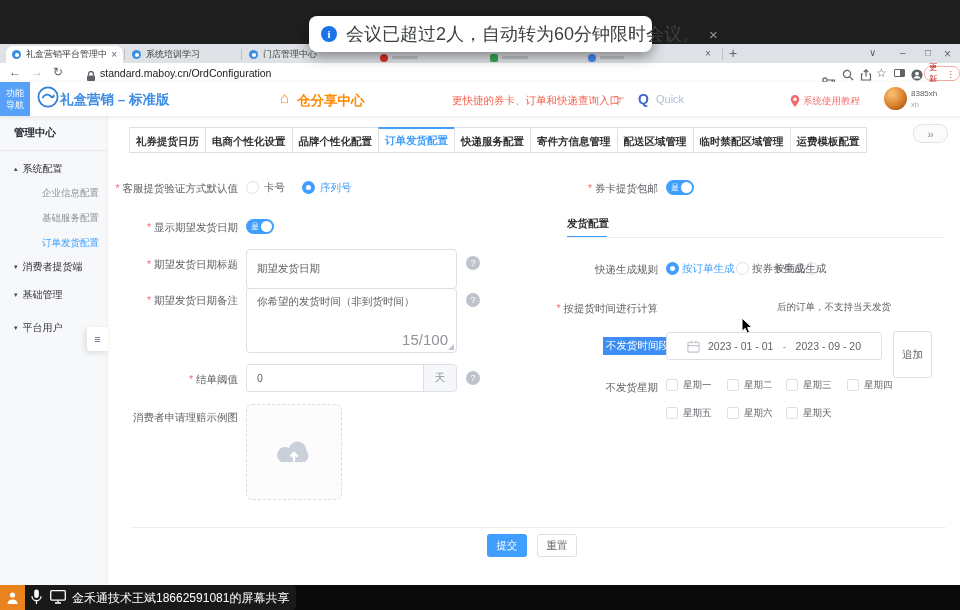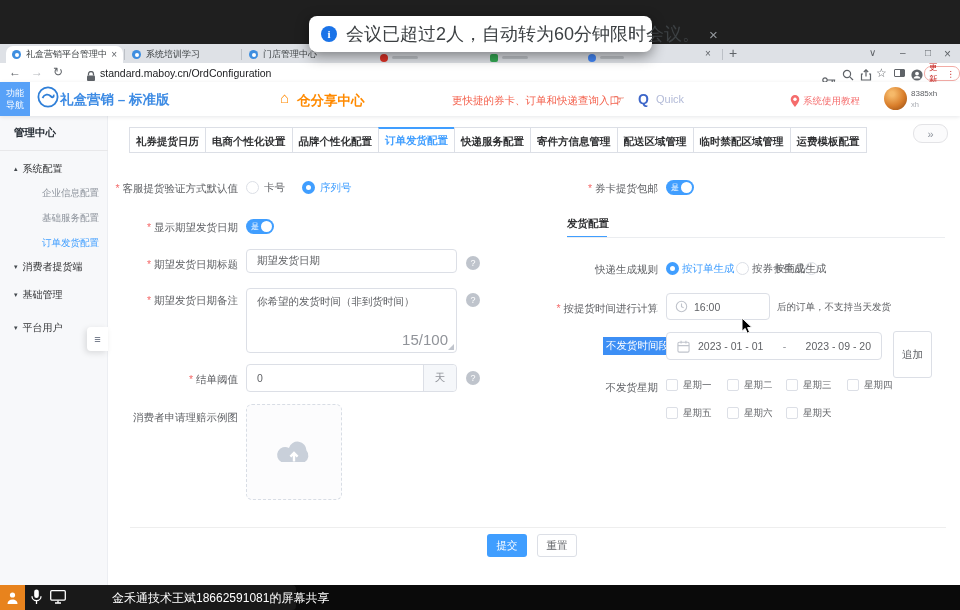--- a/index.html
+++ b/index.html
@@ -99,21 +99,21 @@
   .cblabel{font-size:9.5px;color:#606266;white-space:nowrap;}
   .btn-primary{background:#409EFF;color:#fff;border-radius:3px;font-size:10.5px;display:flex;
                align-items:center;justify-content:center;}
   .btn-plain{background:#fff;color:#606266;border:1px solid #DCDFE6;border-radius:3px;font-size:10.5px;
              display:flex;align-items:center;justify-content:center;box-sizing:border-box;}
   .formdiv{left:130px;top:527px;width:816px;height:1px;background:#EEEEEE;}
   
   .sharebar{left:0;top:585px;width:960px;height:25px;background:#0A0A0A;}
   .sharepill{left:25px;top:585px;width:271px;height:25px;background:#191919;border-radius:0 4px 4px 0;}
   .orangebox{left:0;top:585px;width:25px;height:25px;background:#E8831D;display:flex;align-items:center;justify-content:center;}
-  .sharetext2{left:72px;top:590px;font-size:12px;color:#FFFFFF;white-space:nowrap;margin-left:40px;}
+  .sharetext2{left:72px;top:590px;font-size:12px;color:#FFFFFF;white-space:nowrap;}
   .cursor{left:741px;top:317px;z-index:60;}
 </style>
 </head>
 <body>
 
 <div id="screen">
 
   <div class="ab topdark"></div>
 
   <div class="ab tabstrip"></div>
@@ -273,21 +273,21 @@
   <span class="ab radio sel" style="left:302px;top:181px;"></span>
   <span class="ab rlabel sel" style="left:320px;top:181px;">序列号</span>
 
   <div class="ab flabel req" style="left:98px;top:220px;width:140px;">显示期望发货日期</div>
   <span class="ab switch" style="left:246px;top:219px;">
     <span class="ontext">是</span>
     <span class="knob"></span>
   </span>
 
   <div class="ab flabel req" style="left:98px;top:257px;width:140px;">期望发货日期标题</div>
-  <div class="ab input" style="left:246px;top:249px;width:211px;height:24px;padding:0 10px;">
+  <div class="ab input" style="left:246px;top:249px;width:211px;height:40px;padding:0 10px;">
     <span>期望发货日期</span>
   </div>
   <span class="ab help" style="left:466px;top:256px;">?</span>
 
   <div class="ab flabel req" style="left:98px;top:293px;width:140px;">期望发货日期备注</div>
   <div class="ab input" style="left:246px;top:288px;width:211px;height:65px;padding:6px 10px;align-items:flex-start;">
     <span>你希望的发货时间（非到货时间）</span>
     <span class="counter">15/100</span>
     <span class="grip"></span>
   </div>
@@ -320,31 +320,24 @@
 
   <div class="ab flabel" style="left:518px;top:262px;width:140px;">快递生成规则</div>
   <span class="ab radio sel" style="left:666px;top:262px;"></span>
   <span class="ab rlabel sel" style="left:682px;top:262px;">按订单生成</span>
   <span class="ab radio" style="left:736px;top:262px;"></span>
   <span class="ab rlabel" style="left:752px;top:262px;">按券卡生成</span>
   <span class="ab radio" style="left:805px;top:262px;"></span>
   <span class="ab rlabel" style="left:774px;top:262px;">按商品生成</span>
 
   <div class="ab flabel req" style="left:498px;top:301px;width:160px;">按提货时间进行计算</div>
-  <div class="ab input" style="left:666px;top:293px;width:104px;height:27px;padding:0 8px;gap:6px;">
-    <svg width="13" height="13" viewBox="0 0 14 14">
-      <circle cx="7" cy="7" r="5.6" fill="none" stroke="#C0C4CC" stroke-width="1.2"></circle>
-      <path d="M7 3.8v3.4l2.3 1.2" stroke="#C0C4CC" stroke-width="1.2" fill="none"></path>
-    </svg>
-    <span>16:00</span>
-  </div>
   <span class="ab" style="left:777px;top:301px;font-size:9.5px;color:#606266;white-space:nowrap;">后的订单，不支持当天发货</span>
 
   <span class="ab selhl">不发货时间段</span>
-  <div class="ab input" style="left:666px;top:332px;width:216px;height:28px;padding:0 10px;gap:8px;align-items:center;">
+  <div class="ab input" style="left:666px;top:332px;width:216px;height:28px;padding:0 20px;gap:8px;align-items:center;">
     <svg width="13" height="13" viewBox="0 0 14 14">
       <rect x="1" y="2.4" width="12" height="10.6" rx="1.4" fill="none" stroke="#C0C4CC" stroke-width="1.2"></rect>
       <path d="M1 6h12M4.4 .8v3M9.6 .8v3" stroke="#C0C4CC" stroke-width="1.2"></path>
     </svg>
     <span>2023 - 01 - 01</span>
     <span style="margin:0 auto;color:#909399;">-</span>
     <span>2023 - 09 - 20</span>
   </div>
   <div class="ab btn-plain" style="left:893px;top:331px;width:39px;height:47px;">追加</div>
 

